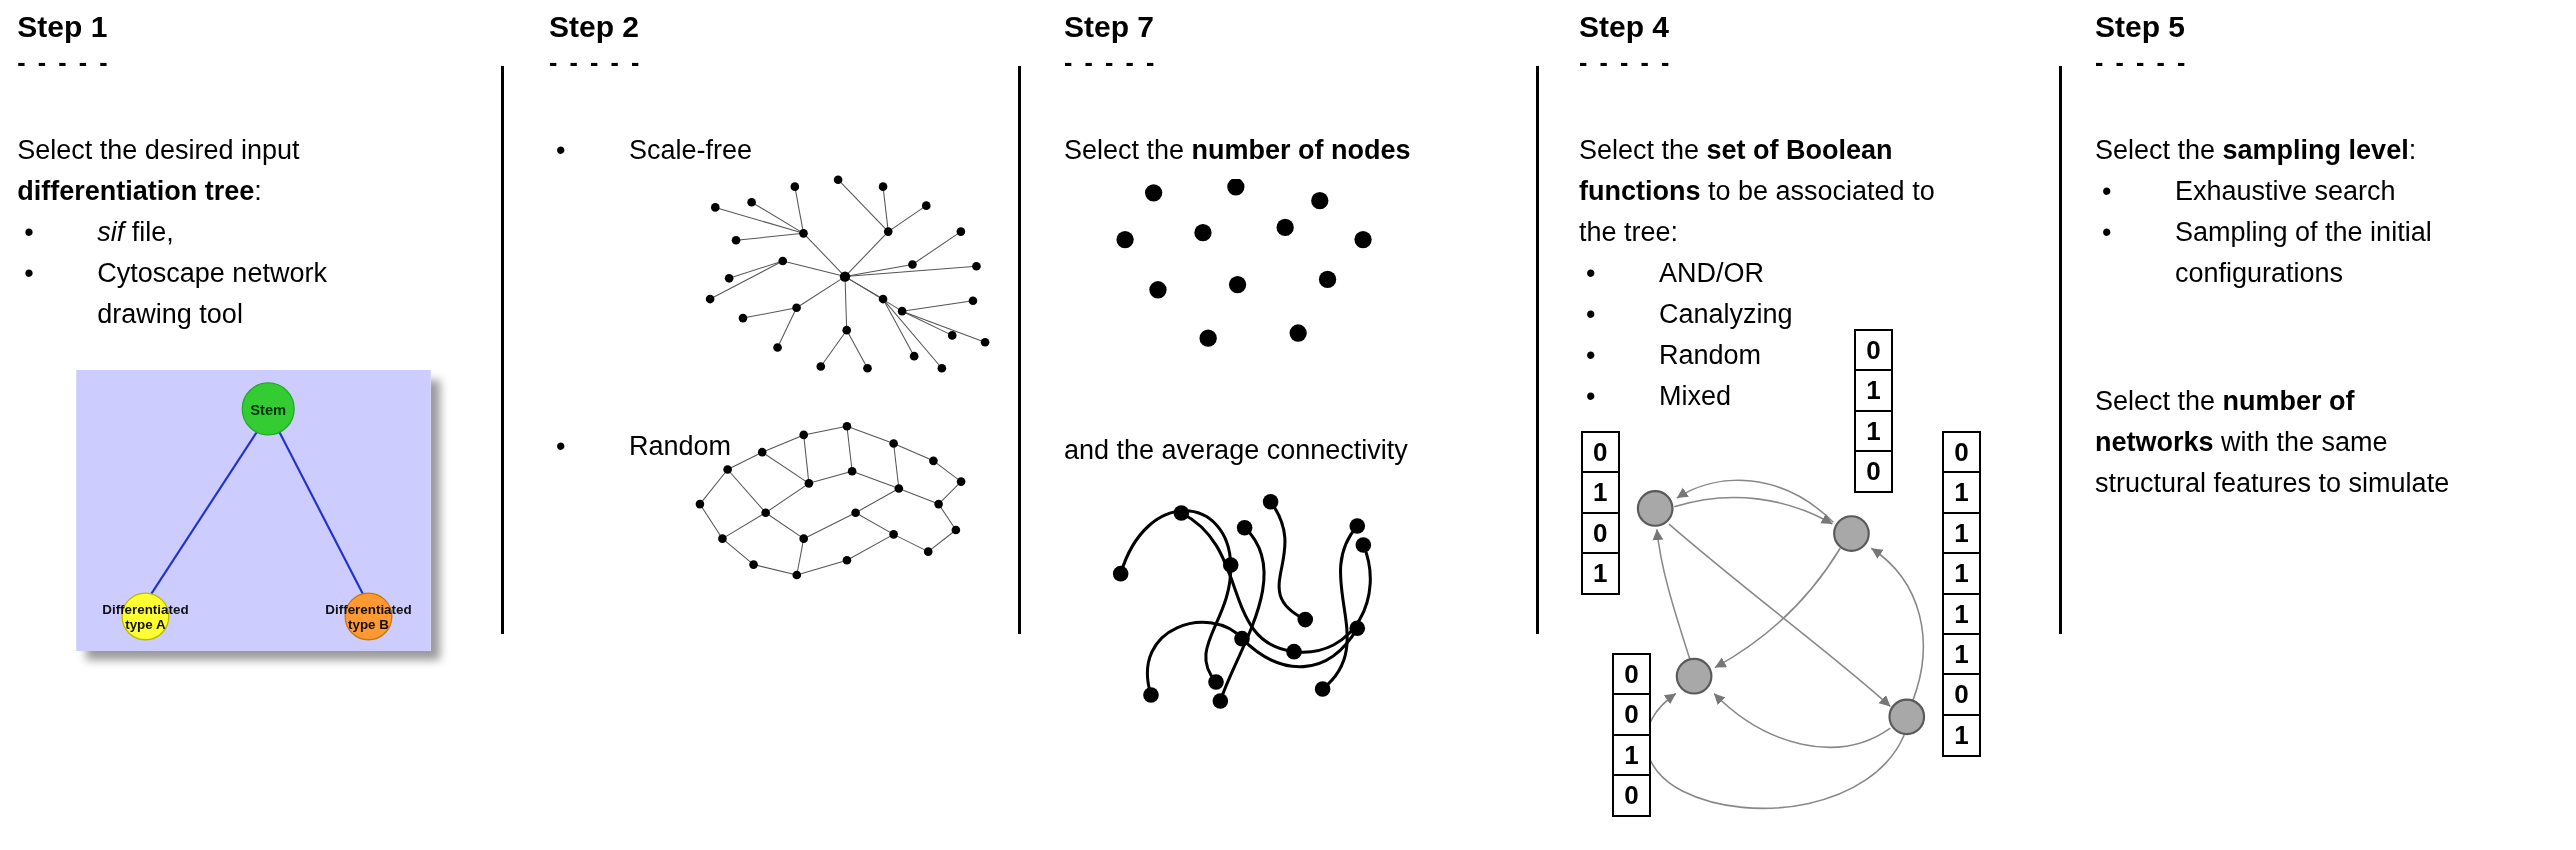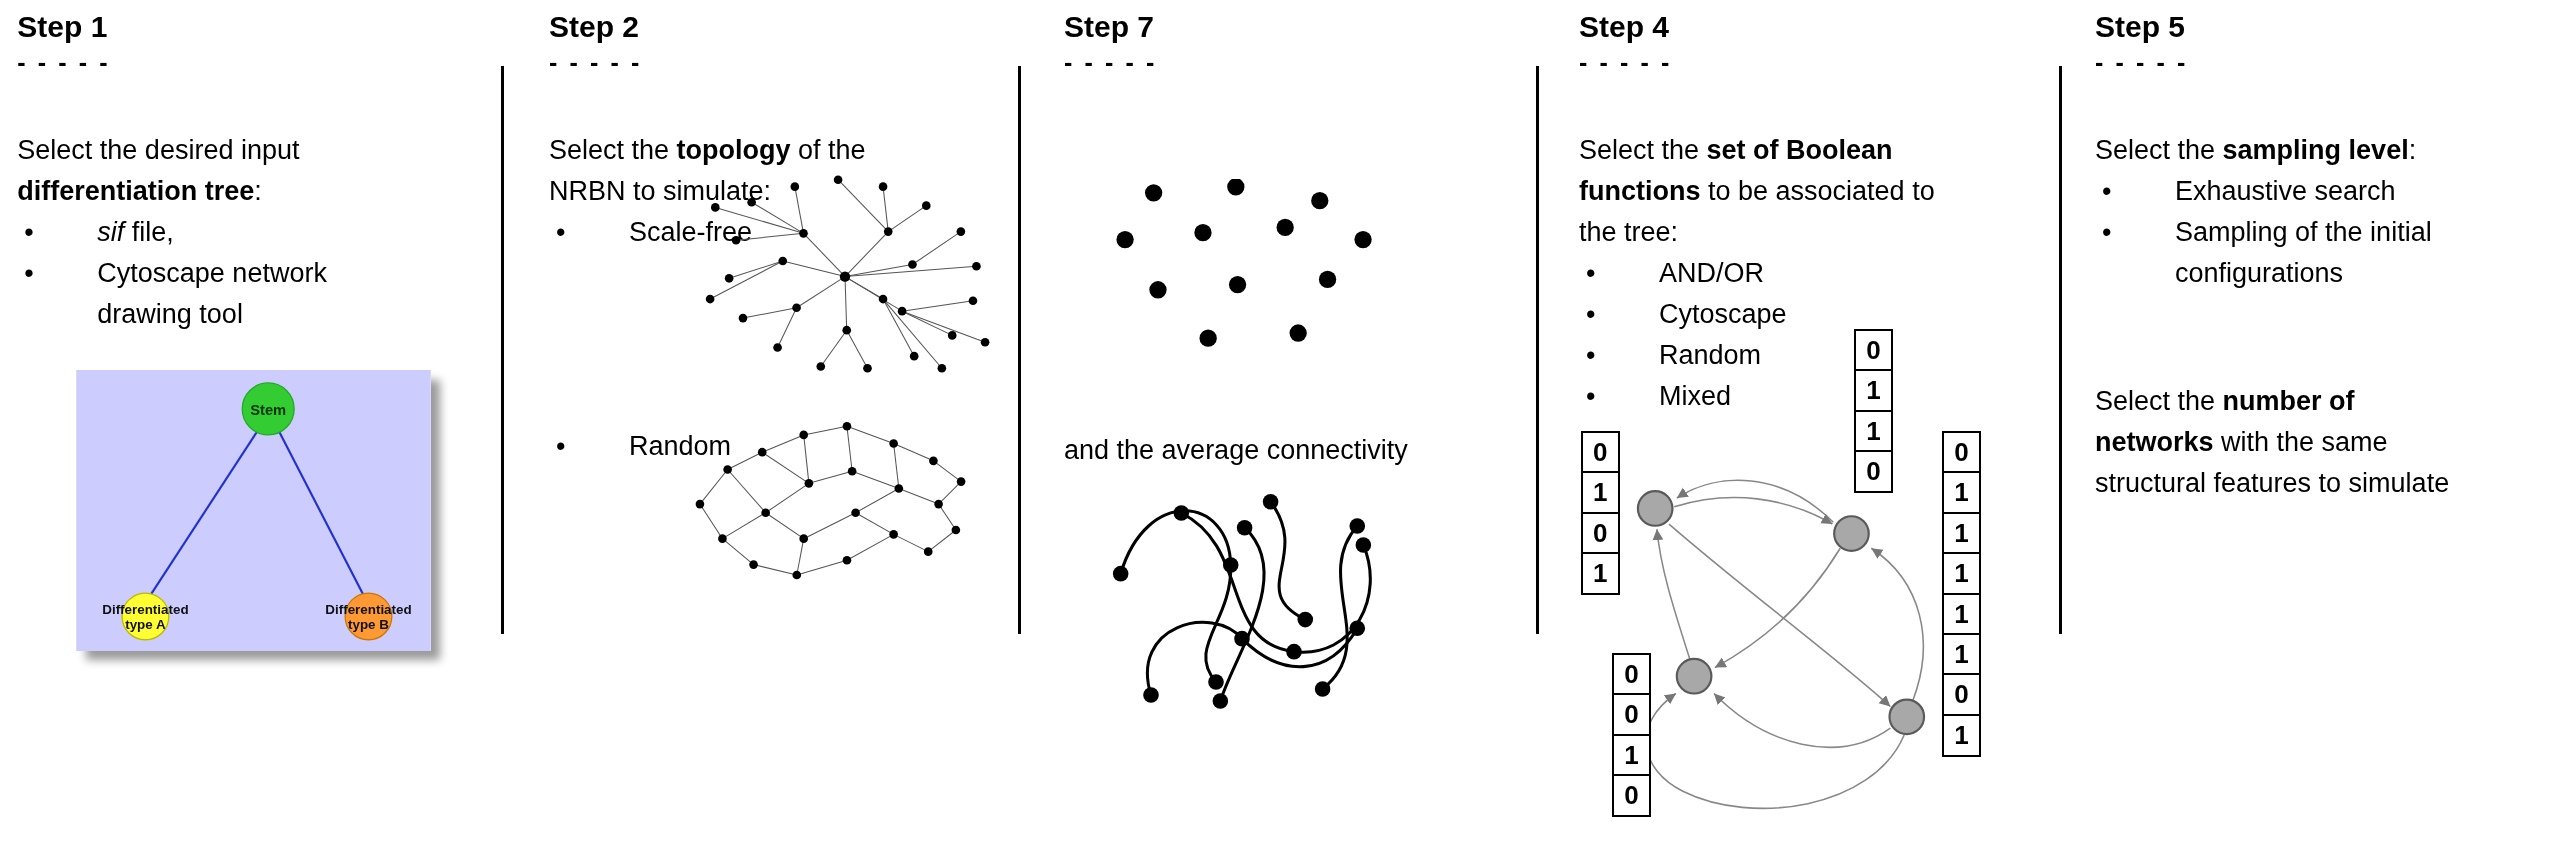--- a/index.html
+++ b/index.html
@@ -88,21 +88,20 @@
   </div>
 </div>
 
 <div class="divider" id="div1"></div>
 
 <div class="col" id="col2">
   <div class="step-title">Step 2</div>
   <div class="dashes">- - - - -</div>
 
   <div class="tblock" style="top:130px; width:433px;">
-    <p class="para"><span>Select the </span><span style="font-weight: bold;">topology</span><span> of the</span><br><span>NRBN to simulate:</span></p>
     <div class="bullet">
       <span class="bm"></span>
       <span class="bt"><span>Scale-free</span></span>
     </div>
   </div>
 
   <div class="fig" style="left:149px; top:171px;">
     <svg width="294" height="225" viewBox="0 0 340 260">
       <g stroke="#555" stroke-width="1.2">
         <line x1="170" y1="122" x2="122" y2="72"></line>
@@ -237,20 +236,23 @@
     </svg>
   </div>
 </div>
 
 <div class="divider" id="div2"></div>
 
 <div class="col" id="col3">
   <div class="step-title">Step 7</div>
   <div class="dashes">- - - - -</div>
 
+  <div class="tblock" style="top:130px; width:467px;">
+    <p class="para"><span>Select the </span><span style="font-weight: bold;">number of nodes</span></p>
+  </div>
 
   <div class="fig" style="left:42px; top:179px;">
     <svg width="277" height="212" viewBox="0 0 320 245">
       <g fill="#000">
         <circle cx="55" cy="16" r="10"></circle>
           <circle cx="150" cy="9" r="10"></circle>
           <circle cx="247" cy="25" r="10"></circle>
         <circle cx="22" cy="70" r="10"></circle>
           <circle cx="112" cy="62" r="10"></circle>
           <circle cx="207" cy="56" r="10"></circle>
@@ -306,21 +308,21 @@
   <div class="dashes">- - - - -</div>
 
   <div class="tblock" style="top:130px; width:415px;">
     <p class="para"><span>Select the </span><span style="font-weight: bold;">set of Boolean</span><br><span style="font-weight: bold;">functions</span><span> to be associated to</span><br><span>the tree:</span></p>
     <div class="bullet">
       <span class="bm"></span>
       <span class="bt"><span>AND/OR</span></span>
     </div>
     <div class="bullet">
       <span class="bm"></span>
-      <span class="bt"><span>Cytoscape</span></span>
+      <span class="bt"><span>Canalyzing</span></span>
     </div>
     <div class="bullet">
       <span class="bm"></span>
       <span class="bt"><span>Random</span></span>
     </div>
     <div class="bullet">
       <span class="bm"></span>
       <span class="bt"><span>Mixed</span></span>
     </div>
   </div>

